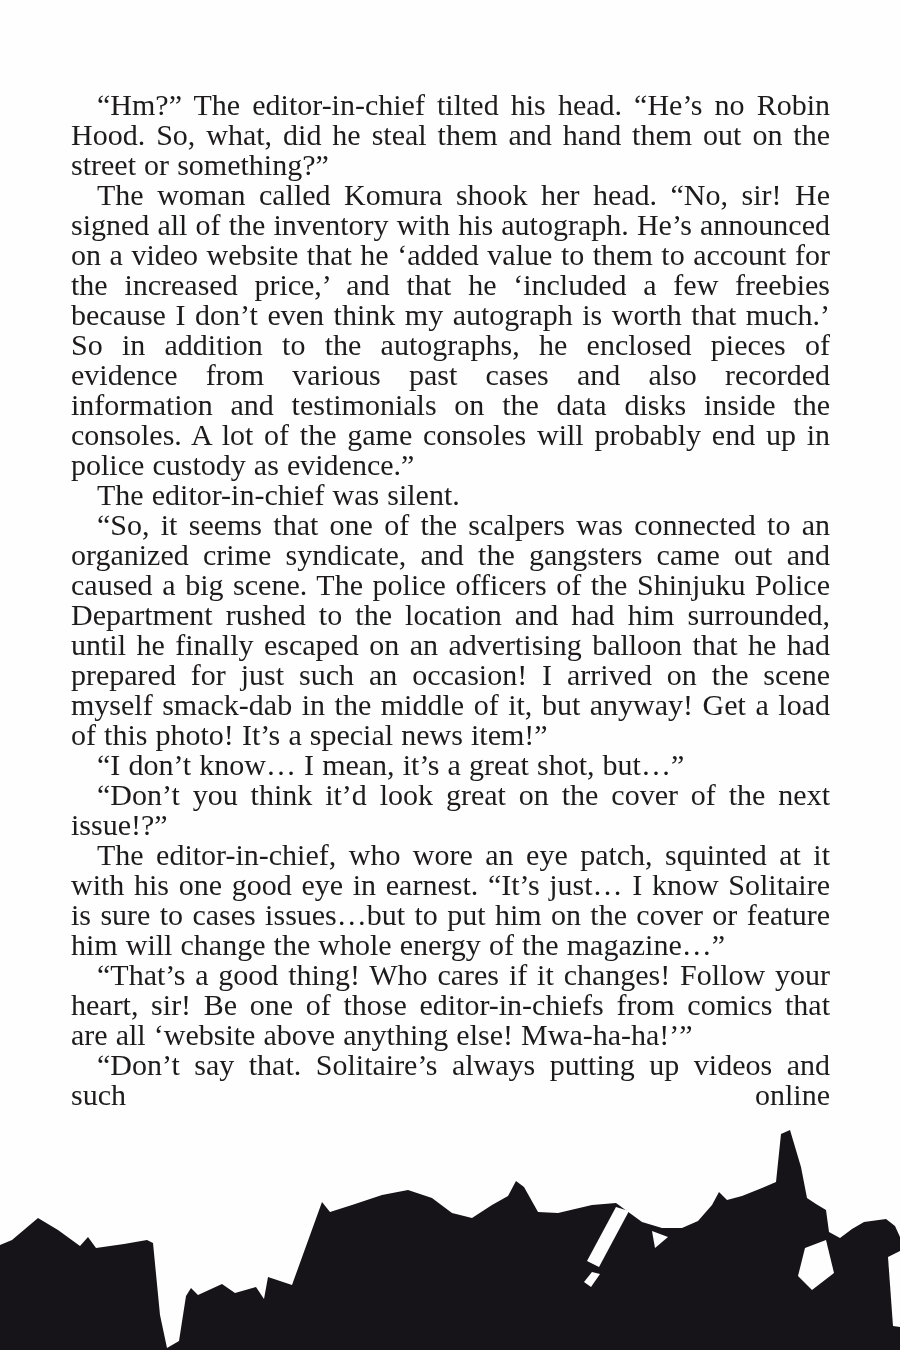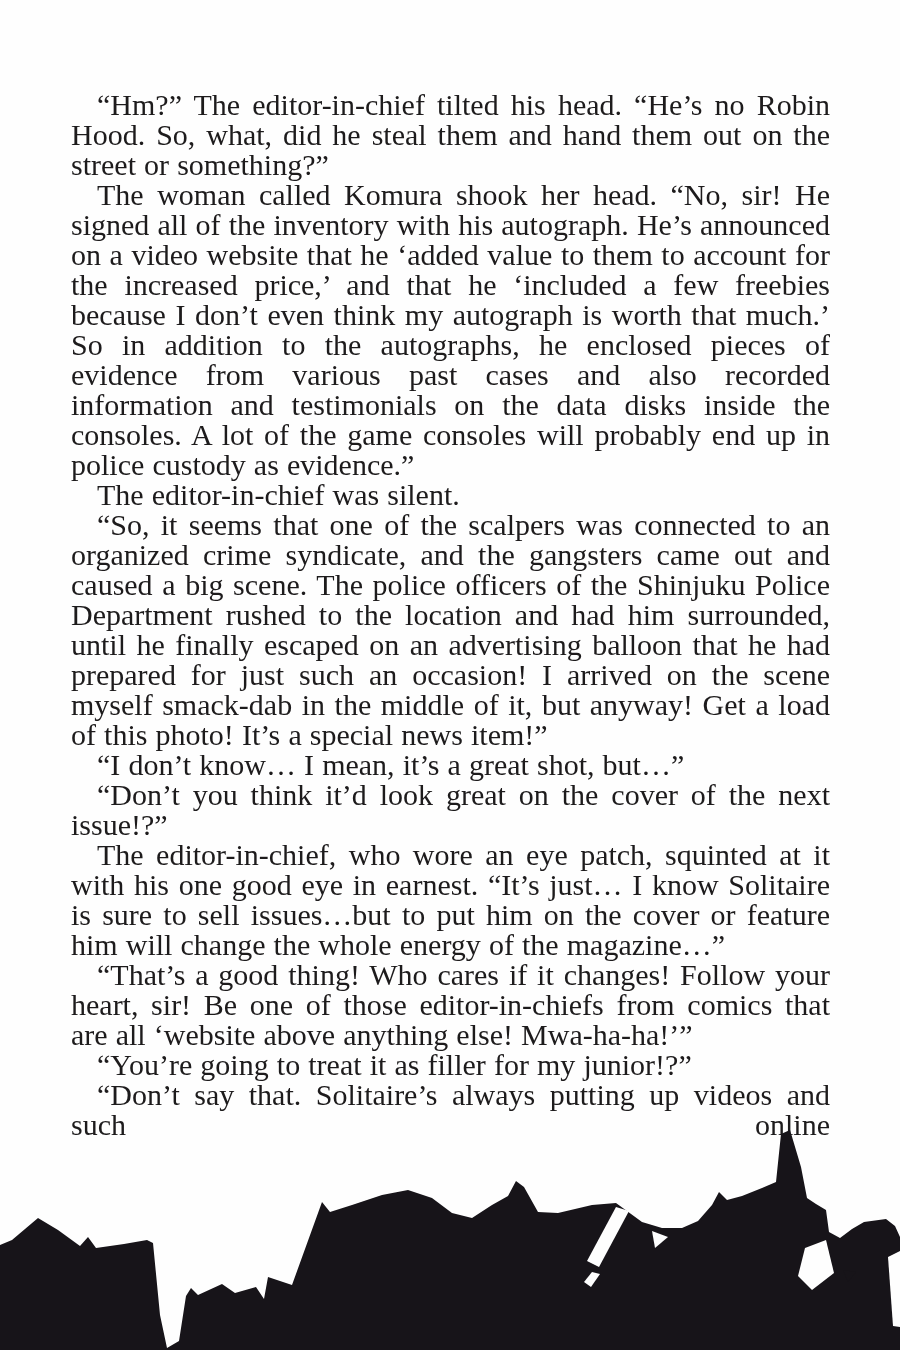--- a/index.html
+++ b/index.html
@@ -49,23 +49,22 @@
 
 <div class="screen">
 
   <div class="text-block" id="page-text">
       <p class="para">“Hm?” The editor-in-chief tilted his head. “He’s no Robin Hood. So, what, did he steal them and hand them out on the street or something?”</p>
       <p class="para">The woman called Komura shook her head. “No, sir! He signed all of the inventory with his autograph. He’s announced on a video website that he ‘added value to them to account for the increased price,’ and that he ‘included a few freebies because I don’t even think my autograph is worth that much.’ So in addition to the autographs, he enclosed pieces of evidence from various past cases and also recorded information and testimonials on the data disks inside the consoles. A lot of the game consoles will probably end up in police custody as evidence.”</p>
       <p class="para">The editor-in-chief was silent.</p>
       <p class="para">“So, it seems that one of the scalpers was connected to an organized crime syndicate, and the gangsters came out and caused a big scene. The police officers of the Shinjuku Police Department rushed to the location and had him surrounded, until he finally escaped on an advertising balloon that he had prepared for just such an occasion! I arrived on the scene myself smack-dab in the middle of it, but anyway! Get a load of this photo! It’s a special news item!”</p>
       <p class="para">“I don’t know… I mean, it’s a great shot, but…”</p>
       <p class="para">“Don’t you think it’d look great on the cover of the next issue!?”</p>
-      <p class="para">The editor-in-chief, who wore an eye patch, squinted at it with his one good eye in earnest. “It’s just… I know Solitaire is sure to sell issues…but to put him on the cover or feature him will change the whole energy of the magazine…”</p>
+      <p class="para">The editor-in-chief, who wore an eye patch, squinted at it with his one good eye in earnest. “It’s just… I know Solitaire is sure to cases issues…but to put him on the cover or feature him will change the whole energy of the magazine…”</p>
       <p class="para">“That’s a good thing! Who cares if it changes! Follow your heart, sir! Be one of those editor-in-chiefs from comics that are all ‘website above anything else! Mwa-ha-ha!’”</p>
-      <p class="para">“You’re going to treat it as filler for my junior!?”</p>
       <p class="para justify-last">“Don’t say that. Solitaire’s always putting up videos and such online</p>
     </div>
 
   <svg class="torn" viewBox="0 0 900 240" preserveAspectRatio="none" xmlns="http://www.w3.org/2000/svg">
 
     <path class="ink-shape" d="M0,135 L12,130 L38,108 L58,120 L80,136 L88,127 L96,138 L124,134 L147,130 L153,133
              L160,205 L167,238 L179,231 L186,186 L191,178 L198,185 L222,174 L235,183 L256,177
              L264,189 L268,167 L292,175 L322,92 L330,102 L352,95 L382,85 L408,80 L432,88
              L452,103 L472,108 L492,95 L508,86 L516,71 L524,77 L538,102 L558,103 L592,95
              L616,93 L642,112 L662,118 L682,118 L698,111 L712,95 L719,82 L727,90 L742,86

